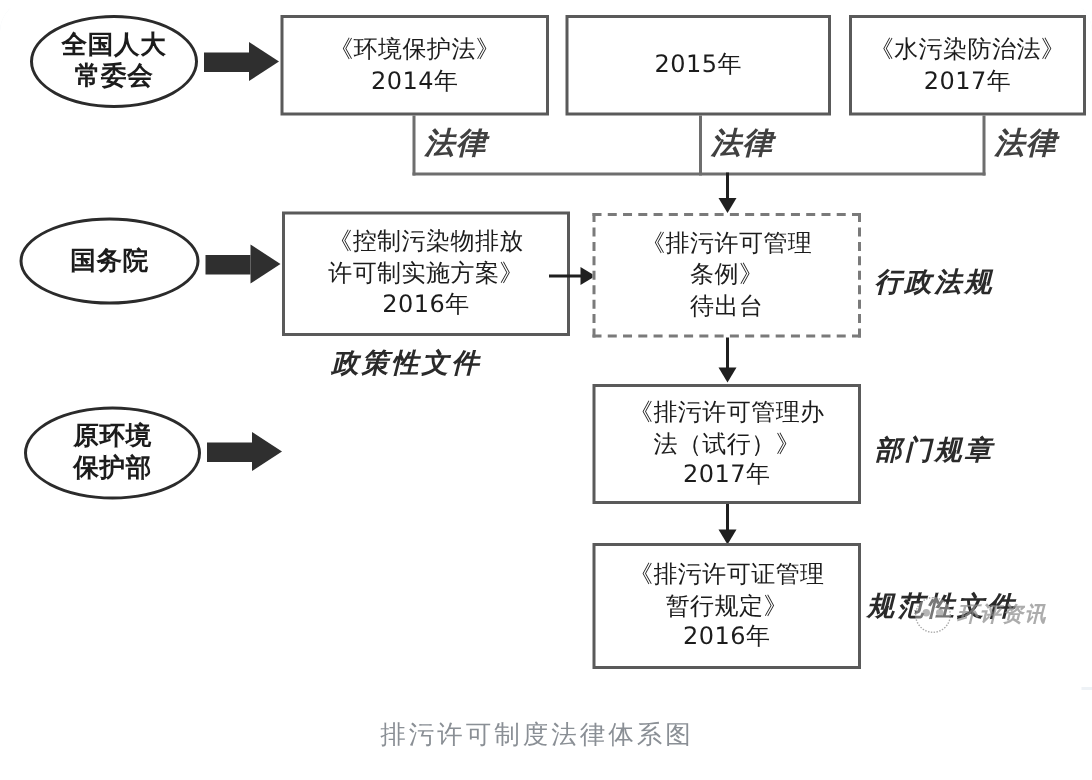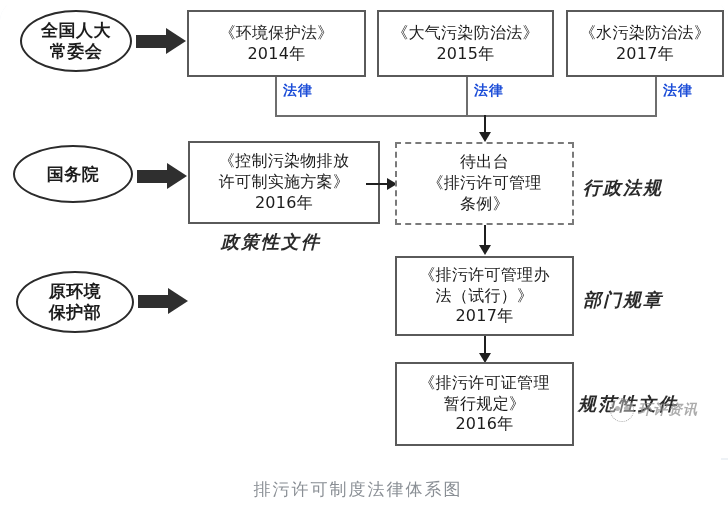--- a/index.html
+++ b/index.html
@@ -88,23 +88,24 @@
     font-size: 18px;
     font-weight: 700;
     font-style: italic;
     color: #2a2a2a;
     letter-spacing: 2px;
     white-space: nowrap;
   }
   .bus-label {
     position: absolute;
     font-family: "DejaVu Serif", "Liberation Serif", serif;
-    font-size: 14px;
+    font-size: 20px;
     font-weight: 700;
-    color: #1d4ed8;
+    font-style: italic;
+    color: #404040;
     letter-spacing: 1px;
     white-space: nowrap;
   }
 
   
   .vline {
     position: absolute;
     width: 2px;
     background: #6e6e6e;
   }
@@ -243,21 +244,20 @@
 
     <div class="boxnode" style="left:187px; top:10px; width:179px; height:67px;">
       <div>
         <div class="txt">《环境保护法》</div>
         <div class="txt">2014年</div>
       </div>
     </div>
 
     <div class="boxnode" style="left:377px; top:10px; width:177px; height:67px;">
       <div>
-        <div class="txt">《大气污染防治法》</div>
         <div class="txt">2015年</div>
       </div>
     </div>
 
     <div class="boxnode" style="left:566px; top:10px; width:158px; height:67px;">
       <div>
         <div class="txt">《水污染防治法》</div>
         <div class="txt">2017年</div>
       </div>
     </div>
@@ -294,23 +294,23 @@
     </div>
 
     <div class="side-label" style="left:221px; top:230px;">政策性文件</div>
 
     <div class="thin-arrow-h" style="left:366px; top:183px; width:22px;">
       <div class="tip"></div>
     </div>
 
     <div class="boxnode dashed" style="left:395px; top:142px; width:179px; height:83px;">
       <div>
-        <div class="txt">待出台</div>
         <div class="txt">《排污许可管理
 条例》</div>
+        <div class="txt">待出台</div>
       </div>
     </div>
 
     <div class="side-label" style="left:583px; top:176px;">行政法规</div>
 
     <div class="thin-arrow-v" style="left:484px; top:225px; height:21px;">
       <div class="tip"></div>
     </div>
 
     <div class="ellipse" style="left:16px; top:271px; width:118px; height:62px;">

